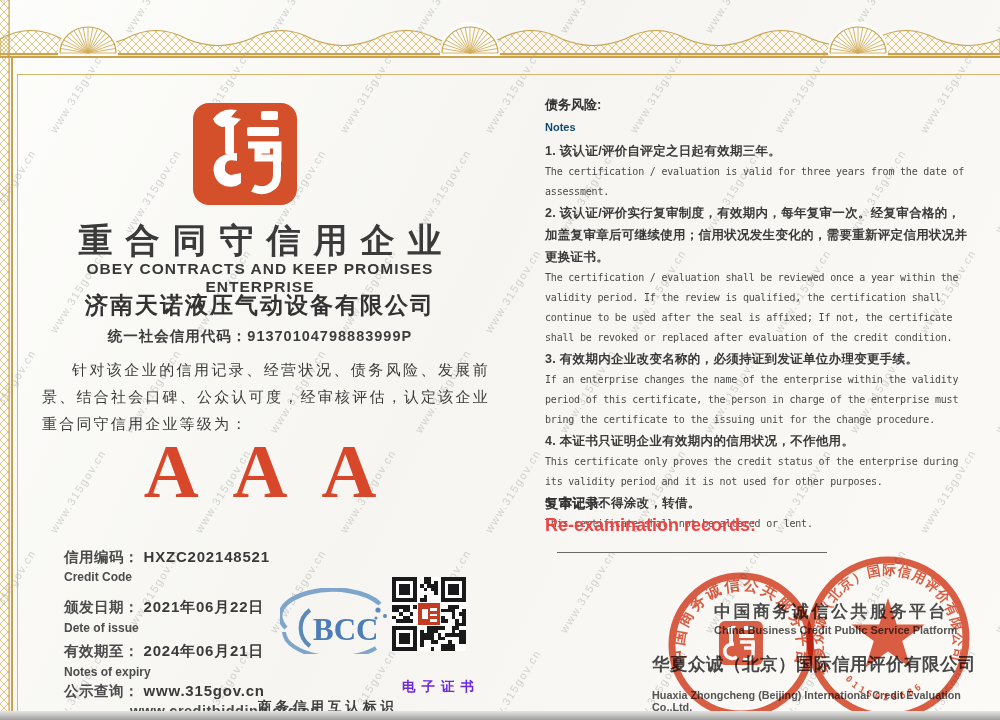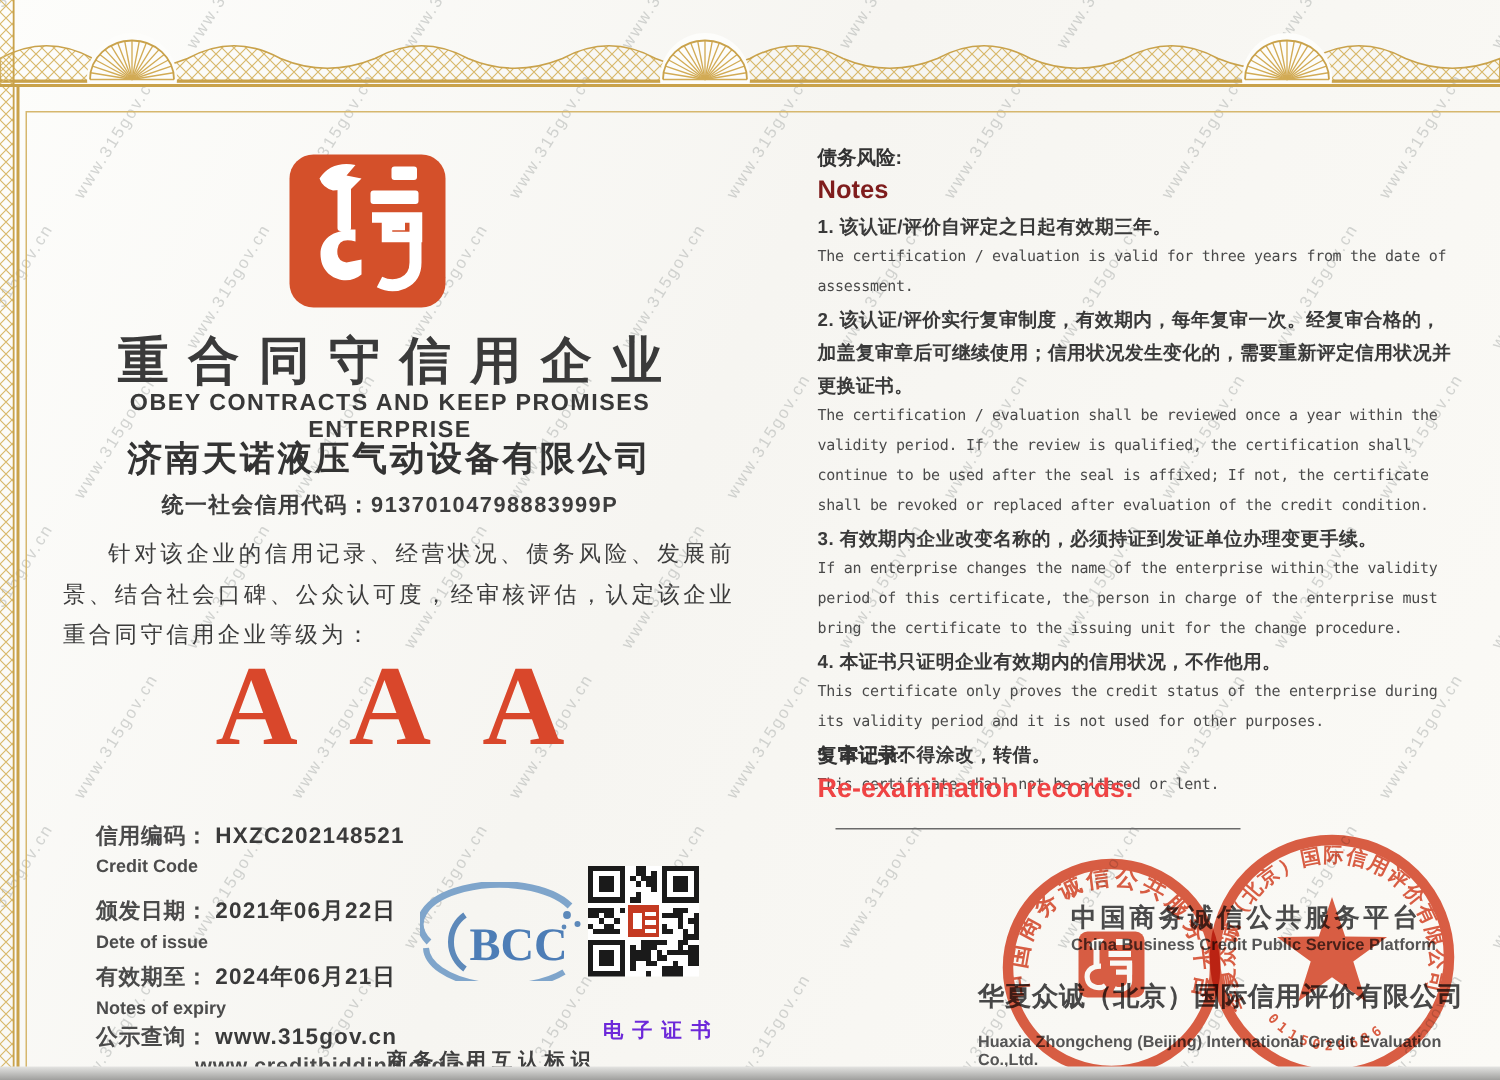--- a/index.html
+++ b/index.html
@@ -43,21 +43,21 @@
   
   #bcc-logo { left:280px; top:588px; }
   .bcc-label { left:258px; top:678px; font-size:13.5px; font-weight:bold;
     color:#3f3f3f; letter-spacing:4px;margin-top:20px; }
   #qr { left:392px; top:577px; }
   .qr-label { left:402px; top:678px; font-size:13.5px; font-weight:bold;
     color:#6d28d9; letter-spacing:6px; }
   
   #notes { left:545px; top:94px; width:424px; }
   #notes .nh-zh { font-size:13px; font-weight:bold; color:#333; line-height:22px; }
-  #notes .nh-en { font-size:17px; font-weight:bold; color:#7f1d1d; line-height:22px; margin-bottom:2px; }
+  #notes .nh-en { font-size:11px; font-weight:bold; color:#0c4a6e; line-height:22px; margin-bottom:2px; }
   #notes .item-zh { font-size:12.5px; font-weight:600; color:#3a3a3a; line-height:22px; letter-spacing:.3px; }
   #notes .item-en { font-family:"DejaVu Sans Mono", monospace; font-size:10px;
     letter-spacing:-.2px; color:#4a4a4a; line-height:20px; }
   #review { left:545px; top:494px; }
   #review .rv-zh { font-size:13.5px; font-weight:bold; color:#333; line-height:20px; }
   #review .rv-en { font-size:18px; font-weight:bold; color:#ef4444; line-height:22px; }
   .rv-line { display:inline-block; width:270px; border-bottom:1.5px solid #6a6a6a;
     margin-left:12px; height:14px; }
   
   .iss-zh1 { left:714px; top:600px; font-size:17px; font-weight:bold; color:#4a4a4a; letter-spacing:2.5px; }

